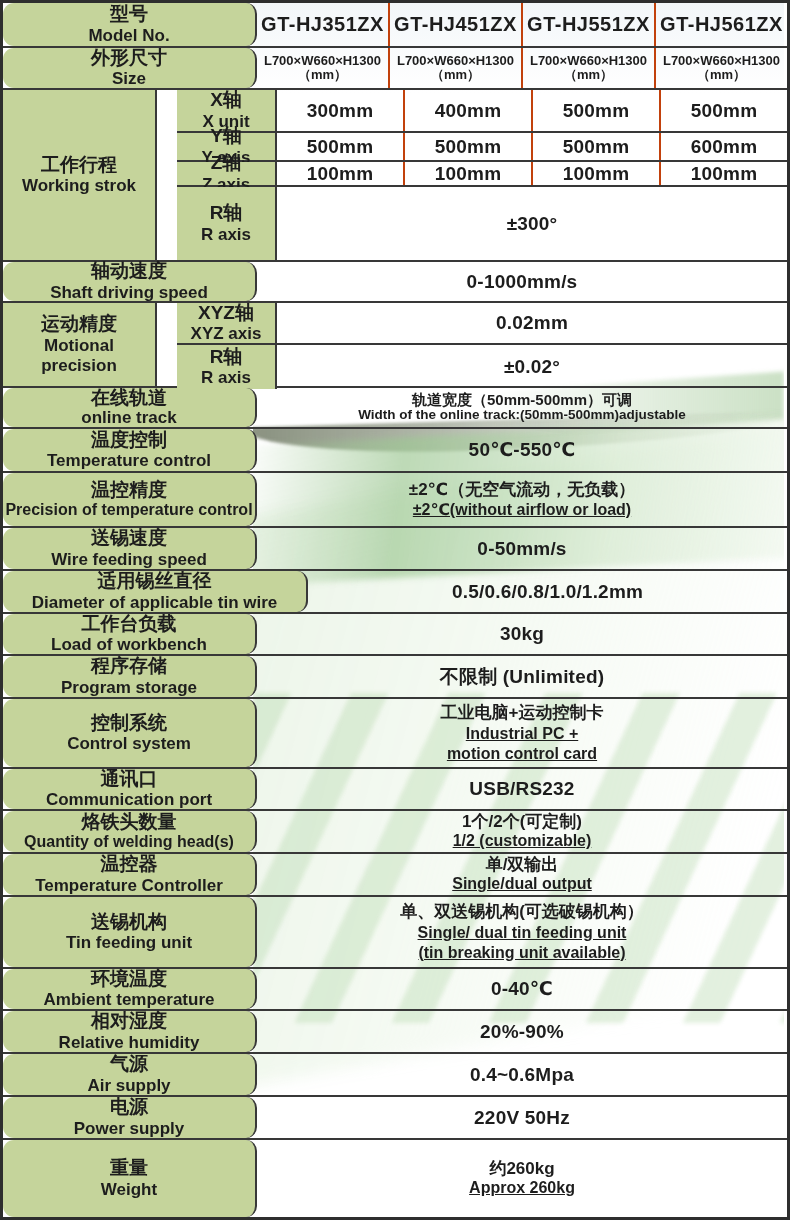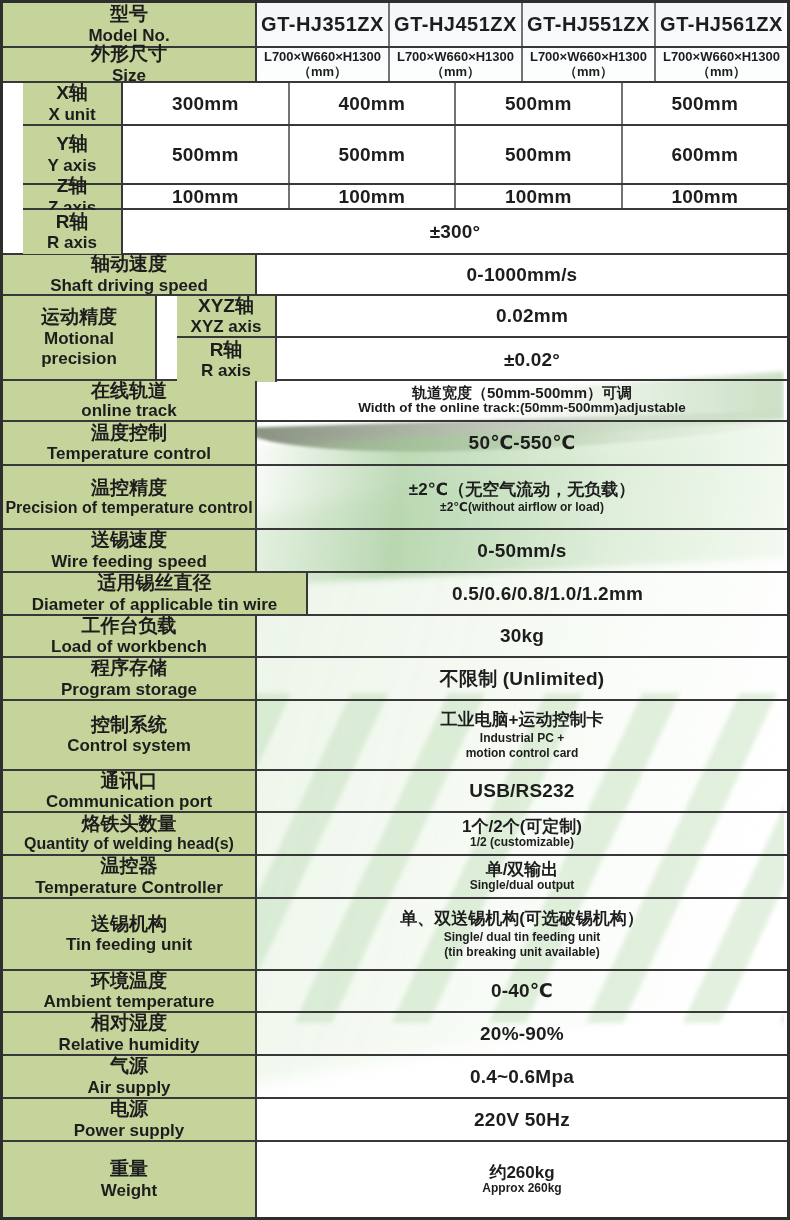--- a/index.html
+++ b/index.html
@@ -35,39 +35,39 @@
     filter:blur(2px);opacity:.85;}
   
   .row{display:flex;flex:none;box-sizing:border-box;border-bottom:2px solid #383838;
        position:relative;z-index:1;}
   .row:last-child{flex:1;border-bottom:none;}
   .lbl,.group-lbl,.sub-lbl{
     background:#c5d49b;box-sizing:border-box;border-right:2px solid #383838;
     display:flex;flex-direction:column;justify-content:center;align-items:center;
     text-align:center;line-height:1.18;padding:1px 2px;
   }
-  .lbl{width:254px;}
+  .lbl{width:254px;border-radius:11px;}
   .lbl.wide{width:305px;justify-content:center;}
   .group-lbl{width:154px;}
   .sub-lbl{width:100px;}
   .subcol{flex:1;display:flex;flex-direction:column;margin-left:20px;}
   .subrow{display:flex;flex:none;box-sizing:border-box;border-bottom:2px solid #383838;}
   .subrow:last-child{border-bottom:none;flex:1;}
   .val{flex:1;box-sizing:border-box;display:flex;flex-direction:column;justify-content:center;
        align-items:center;text-align:center;line-height:1.25;background:transparent;padding:1px 3px;}
-  .val.cline{border-right:2px solid #737373;text-align:right;}
+  .val.cline{border-right:2px solid #c2410c;text-align:right;}
   .zh{font-size:19px;}
   .en{font-size:17px;}
   .en.small{font-size:16px;}
   .vtext{font-size:19px;letter-spacing:0.2px;}
   .model{font-size:20px;letter-spacing:0.5px;}
   .dim{font-size:13px;}
   .unit{font-size:13px;}
   .v-zh{font-size:17px;}
-  .v-en{font-size:12px;}
+  .v-en{font-size:16px;text-decoration:underline;}
   .ot-zh{font-size:15px;}
   .ot-en{font-size:13.5px;}
   .tight{line-height:1.1;}
 </style>
 </head>
 <body>
 
 <div class="page">
   <div class="spec-table">
 
@@ -93,21 +93,21 @@
           <span class="model">GT-HJ451ZX</span>
         </div>
       <div class="val cline">
           <span class="model">GT-HJ551ZX</span>
         </div>
       <div class="val">
           <span class="model">GT-HJ561ZX</span>
         </div>
     </div>
 
-    <div class="row" style="height:35px">
+    <div class="row" style="height:42px">
       <div class="lbl">
         <span class="zh">外形尺寸</span>
         <span class="en">Size</span>
       </div>
       <div class="val cline tight">
         <span class="dim">L700×W660×H1300</span>
         <span class="unit">（mm）</span>
       </div>
       <div class="val cline tight">
         <span class="dim">L700×W660×H1300</span>
@@ -117,40 +117,44 @@
         <span class="dim">L700×W660×H1300</span>
         <span class="unit">（mm）</span>
       </div>
       <div class="val tight">
         <span class="dim">L700×W660×H1300</span>
         <span class="unit">（mm）</span>
       </div>
     </div>
 
     <div class="row" style="height:172px">
+      <div class="group-lbl">
+        <span class="zh">工作行程</span>
+        <span class="en">Working strok</span>
+      </div>
       <div class="subcol">
         <div class="subrow" style="height:43px">
           <div class="sub-lbl">
             <span class="zh">X轴</span>
             <span class="en">X unit</span>
           </div>
           <div class="val cline">
               <span class="vtext">300mm</span>
             </div>
           <div class="val cline">
               <span class="vtext">400mm</span>
             </div>
           <div class="val cline">
               <span class="vtext">500mm</span>
             </div>
           <div class="val">
               <span class="vtext">500mm</span>
             </div>
         </div>
-        <div class="subrow" style="height:59px">
+        <div class="subrow" style="height:29px">
           <div class="sub-lbl">
             <span class="zh">Y轴</span>
             <span class="en">Y axis</span>
           </div>
           <div class="val cline">
               <span class="vtext">500mm</span>
             </div>
           <div class="val cline">
               <span class="vtext">500mm</span>
             </div>
@@ -242,21 +246,21 @@
     <div class="row" style="height:44px">
       <div class="lbl">
         <span class="zh">温度控制</span>
         <span class="en">Temperature control</span>
       </div>
       <div class="val">
           <span class="vtext">50℃-550℃</span>
         </div>
     </div>
 
-    <div class="row" style="height:64px">
+    <div class="row" style="height:55px">
       <div class="lbl tight">
         <span class="zh">温控精度</span>
         <span class="en small">Precision of temperature control</span>
       </div>
       <div class="val">
         <span class="v-zh">±2℃（无空气流动，无负载）</span>
         <span class="v-en">±2℃(without airflow or load)</span>
       </div>
     </div>
 

